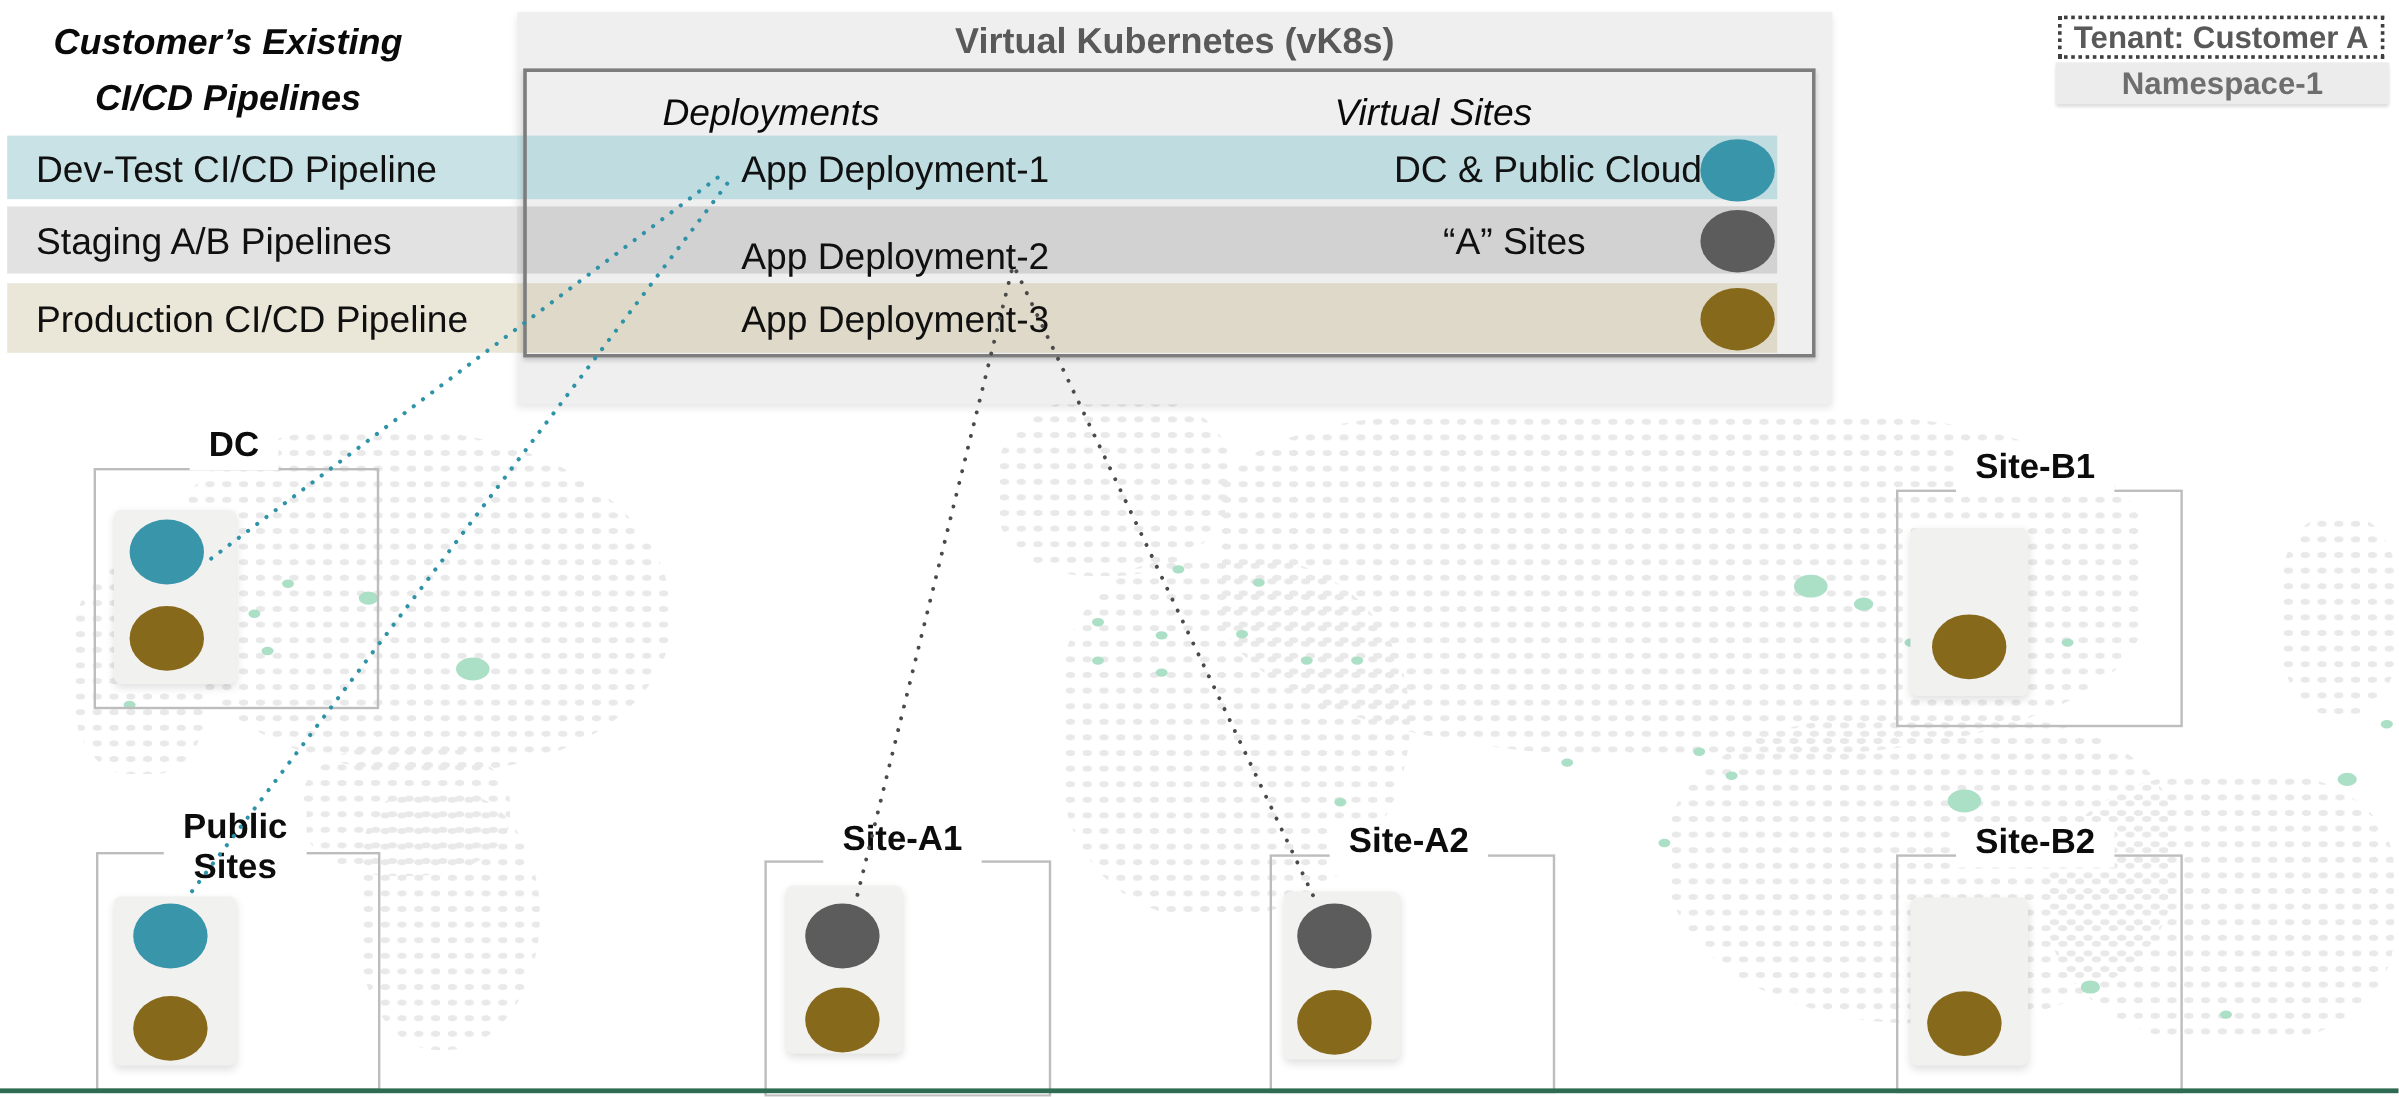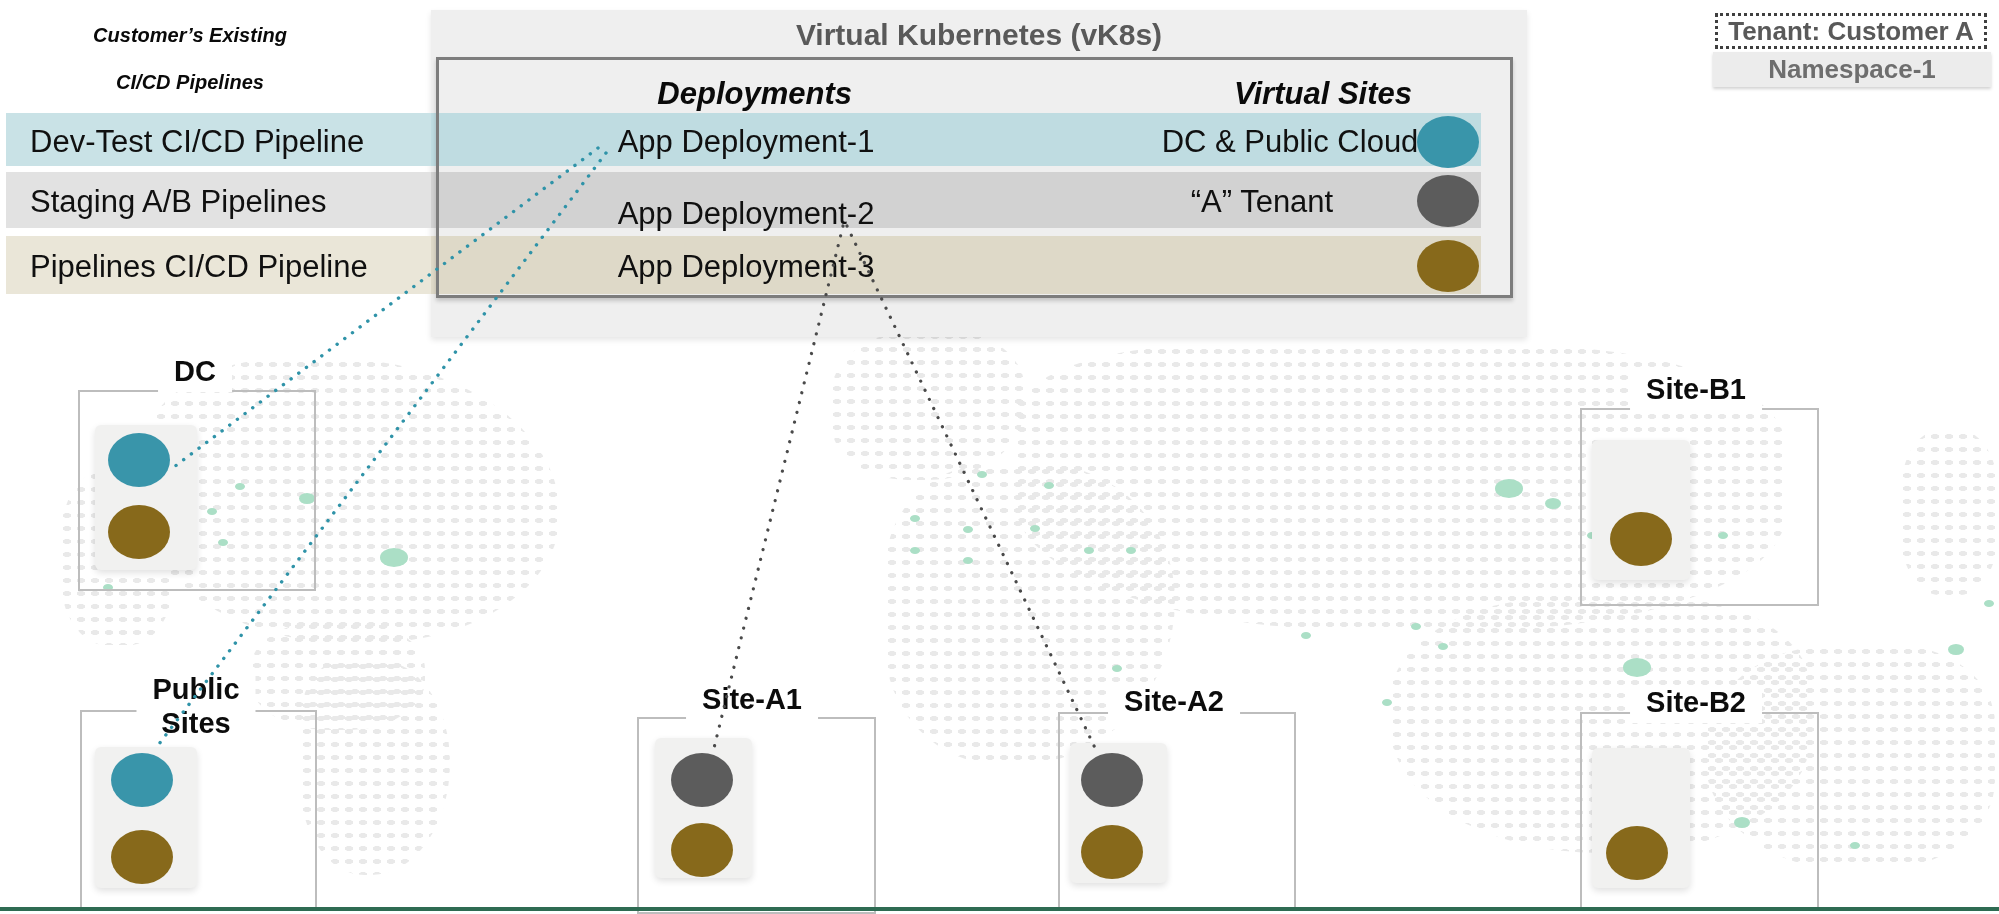--- a/index.html
+++ b/index.html
@@ -10,30 +10,30 @@
         background-size:14px 13px;z-index:1;}
   .gdot{position:absolute;background:#abdfc6;border-radius:50%;z-index:1;}
   
   .band{position:absolute;left:6px;width:1475px;z-index:3;}
   .band.teal {background:linear-gradient(to right,#c9e2e6 0 425px,#bfdce1 425px 100%);}
   .band.gray {background:linear-gradient(to right,#e2e2e2 0 425px,#d2d2d2 425px 100%);}
   .band.olive{background:linear-gradient(to right,#eae6d8 0 425px,#ded9c8 425px 100%);}
   .pipeline-label{position:absolute;left:30px;font-size:31px;color:#101010;z-index:5;white-space:nowrap;}
   .row-text{position:absolute;z-index:5;font-size:31px;color:#101010;text-align:center;white-space:pre;}
   .left-title{position:absolute;left:40px;top:12px;width:300px;text-align:center;
-              font-size:20px;line-height:47px;font-weight:bold;font-style:italic;color:#0a0a0a;z-index:5;}
+              font-size:30px;line-height:47px;font-weight:bold;font-style:italic;color:#0a0a0a;z-index:5;}
   
   #vk8s-panel{position:absolute;left:431px;top:10px;width:1096px;height:327px;background:#efefef;
               box-shadow:0 3px 6px rgba(0,0,0,.10);z-index:2;}
   #vk8s-title{position:absolute;left:431px;top:18px;width:1096px;text-align:center;font-size:30px;
               font-weight:bold;color:#595959;z-index:5;}
   #vk8s-box{position:absolute;left:436px;top:57px;width:1071px;height:235px;border:3px solid #7d7d7d;
             box-shadow:0 3px 4px rgba(0,0,0,.18);z-index:4;}
-  .col-header{position:absolute;z-index:5;font-size:31px;font-weight:bold;font-style:italic;color:#0a0a0a;
-              text-align:right;white-space:nowrap;}
+  .col-header{position:absolute;z-index:5;font-size:31px;font-weight:normal;font-style:italic;color:#0a0a0a;
+              text-align:left;white-space:nowrap;}
   .row-dot{position:absolute;width:62px;height:52px;border-radius:50%;z-index:5;}
   
   #tenant-box{position:absolute;left:1715px;top:13px;width:266px;height:30px;border:3px dotted #3f3f3f;
               background:#fff;z-index:5;display:flex;align-items:center;justify-content:center;
               font-size:26px;font-weight:bold;color:#595959;}
   #namespace-bar{position:absolute;left:1713px;top:52px;width:278px;height:35px;background:#ececec;
               box-shadow:0 2px 3px rgba(0,0,0,.18);z-index:5;display:flex;align-items:center;justify-content:center;
               font-size:26px;font-weight:bold;color:#6e6e6e;}
   
   .site-box{position:absolute;border:2px solid #bdbdbd;z-index:2;background:transparent;}
@@ -105,28 +105,28 @@
   <div class="band gray" style="top:172px;height:56px;"></div>
   <div class="band olive" style="top:236px;height:58px;"></div>
 
   <div id="vk8s-box"></div>
 
   <div class="col-header" style="left:552px;top:76px;width:300px;">Deployments</div>
   <div class="col-header" style="left:1112px;top:76px;width:300px;">Virtual Sites</div>
 
   <div class="pipeline-label" style="top:124px;">Dev-Test CI/CD Pipeline</div>
   <div class="pipeline-label" style="top:184px;">Staging A/B Pipelines</div>
-  <div class="pipeline-label" style="top:249px;">Pipelines CI/CD Pipeline</div>
+  <div class="pipeline-label" style="top:249px;">Production CI/CD Pipeline</div>
 
   <div class="row-text" style="left:560px;top:124px;width:372px;">App Deployment-1</div>
   <div class="row-text" style="left:560px;top:196px;width:372px;">App Deployment-2</div>
   <div class="row-text" style="left:560px;top:249px;width:372px;">App Deployment-3</div>
 
   <div class="row-text" style="left:1118px;top:124px;width:344px;">DC &amp; Public Cloud</div>
-  <div class="row-text" style="left:1090px;top:184px;width:344px;">“A” Tenant</div>
+  <div class="row-text" style="left:1090px;top:184px;width:344px;">“A” Sites</div>
 
   <div class="row-dot" style="left: 1417px; top: 116px; background: rgb(57, 149, 170);"></div>
   <div class="row-dot" style="left: 1417px; top: 175px; background: rgb(92, 92, 92);"></div>
   <div class="row-dot" style="left: 1417px; top: 240px; background: rgb(135, 105, 27);"></div>
 
   <div id="tenant-box">
     <span>Tenant: Customer A</span>
   </div>
   <div id="namespace-bar">
     <span>Namespace-1</span>

